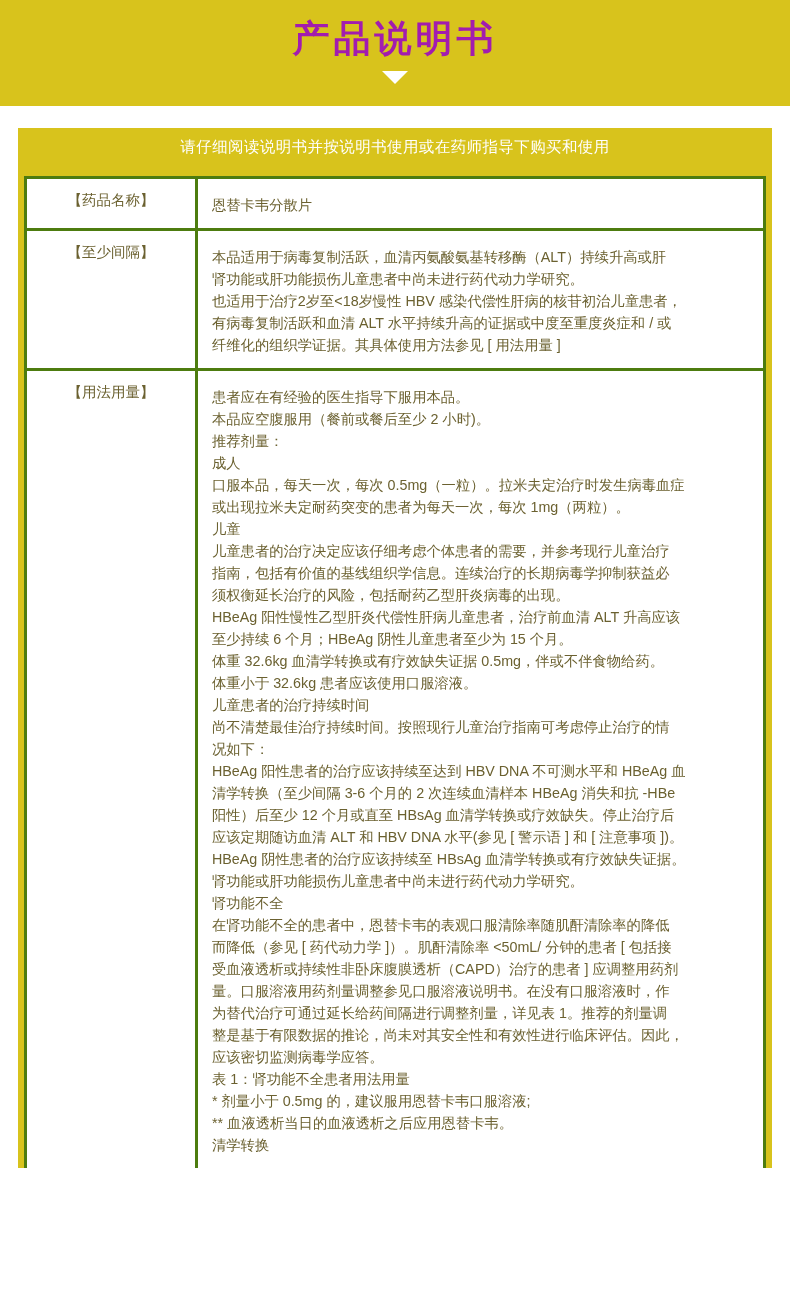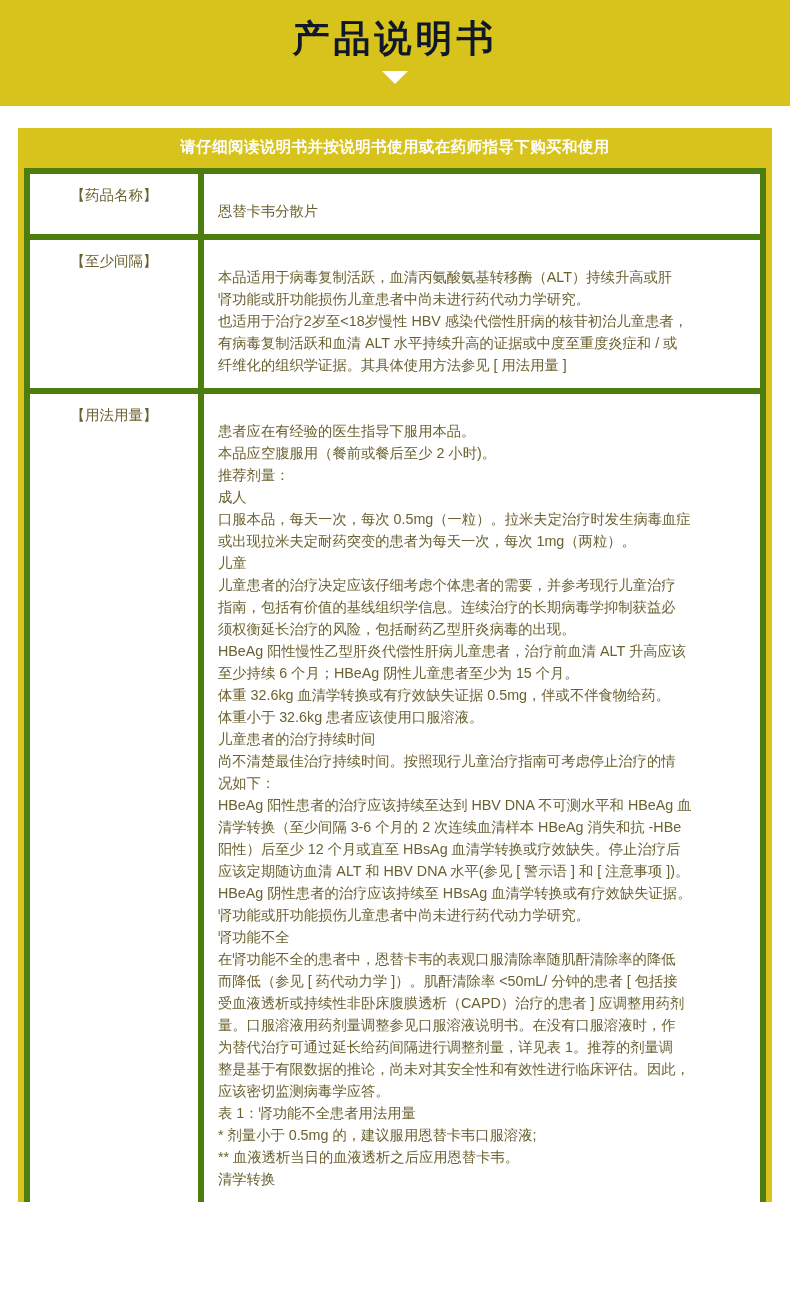--- a/index.html
+++ b/index.html
@@ -21,21 +21,21 @@
     background: #d8c31c;
     position: relative;
     box-sizing: border-box;
   }
   .banner-title {
     position: absolute;
     left: 0;
     right: 0;
     top: 20px;
     text-align: center;
-    color: #0f172a;
+    color: #a21caf;
     font-size: 37px;
     font-weight: bold;
     letter-spacing: 4px;
     line-height: 1;
   }
   .banner-arrow {
     position: absolute;
     left: 50%;
     top: 71px;
     transform: translateX(-50%);
@@ -58,47 +58,47 @@
     width: 754px;
     box-sizing: border-box;
     border-left: 6px solid #d8c31c;
     border-right: 6px solid #d8c31c;
     background: #ffffff;
   }
   .sheet-header {
     background: #d8c31c;
     color: #ffffff;
     font-size: 15.5px;
-    font-weight: bold;
+    font-weight: normal;
     text-align: center;
-    padding: 10px 4px 11px 4px;
+    padding: 10px 4px 19px 4px;
     letter-spacing: 0.4px;
     line-height: 1.2;
   }
 
   table.spec {
     width: 100%;
     border-collapse: collapse;
     table-layout: fixed;
   }
   table.spec td {
-    border: 6px solid #4d7c0f;
+    border: 3px solid #4d7c0f;
     vertical-align: top;
     color: #6b6130;
   }
   td.label {
     width: 160px;
     text-align: center;
     font-size: 14.5px;
     padding: 11px 4px 12px 4px;
     line-height: 1.45;
     white-space: nowrap;
   }
   td.value {
-    padding: 26px 12px 12px 14px;
+    padding: 15px 12px 12px 14px;
     font-size: 14.3px;
     line-height: 1.54;
   }
   td.value p {
     margin: 0;
   }
   
   tr.clipped td {
     border-bottom: none;
   }

